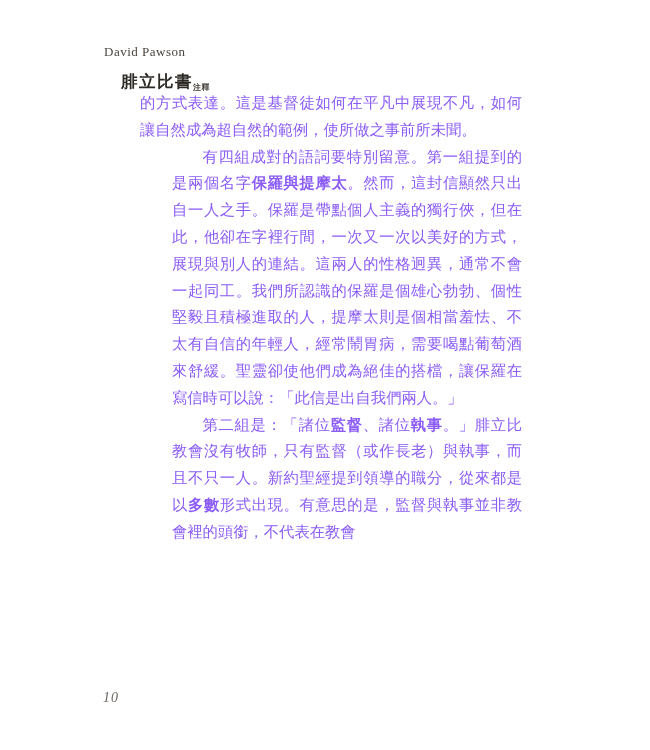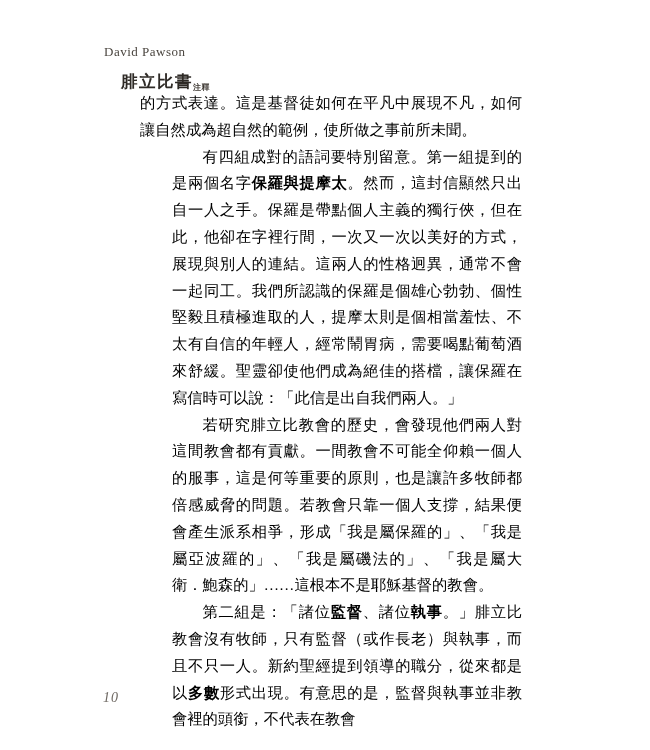--- a/index.html
+++ b/index.html
@@ -45,21 +45,21 @@
     top: 3px;
     letter-spacing: 0.5px;
   }
   .page-body-text {
     position: absolute;
     left: 140px;
     top: 90px;
     width: 382px;
     font-size: 15.3px;
     line-height: 26.8px;
-    color: #000000;
+    color: #8b5cf6;
     text-align: justify;
     text-justify: inter-ideograph;
     letter-spacing: 0;
   }
   .page-body-text p {
     margin: 0;
     padding: 0;
   }
   .page-body-text p.indent {
     text-indent: 2em;
@@ -86,19 +86,18 @@
   <div class="page-header">
     <div class="author-name">David Pawson</div>
     <div class="title-row">
       <span class="book-title">腓立比書</span><span class="book-title-suffix">注釋</span>
     </div>
   </div>
 
   <div class="page-body-text">
       <p class=""><span class="">的方式表達。這是基督徒如何在平凡中展現不凡，如何讓自然成為超自然的範例，使所做之事前所未聞。</span></p>
       <p class="indent"><span class="">有四組成對的語詞要特別留意。第一組提到的是兩個名字</span><span class="bold">保羅與提摩太</span><span class="">。然而，這封信顯然只出自一人之手。保羅是帶點個人主義的獨行俠，但在此，他卻在字裡行間，一次又一次以美好的方式，展現與別人的連結。這兩人的性格迥異，通常不會一起同工。我們所認識的保羅是個雄心勃勃、個性堅毅且積極進取的人，提摩太則是個相當羞怯、不太有自信的年輕人，經常鬧胃病，需要喝點葡萄酒來舒緩。聖靈卻使他們成為絕佳的搭檔，讓保羅在寫信時可以說：「此信是出自我們兩人。」</span></p>
-      <p class="indent"><span class="">若研究腓立比教會的歷史，會發現他們兩人對這間教會都有貢獻。一間教會不可能全仰賴一個人的服事，這是何等重要的原則，也是讓許多牧師都倍感威脅的問題。若教會只靠一個人支撐，結果便會產生派系相爭，形成「我是屬保羅的」、「我是屬亞波羅的」、「我是屬磯法的」、「我是屬大衛．鮑森的」……這根本不是耶穌基督的教會。</span></p>
       <p class="indent"><span class="">第二組是：「諸位</span><span class="bold">監督</span><span class="">、諸位</span><span class="bold">執事</span><span class="">。」腓立比教會沒有牧師，只有監督（或作長老）與執事，而且不只一人。新約聖經提到領導的職分，從來都是以</span><span class="bold">多數</span><span class="">形式出現。有意思的是，監督與執事並非教會裡的頭銜，不代表在教會</span></p>
     </div>
 
   <div class="page-number">10</div>
 
 </div>
 
 </body></html>

